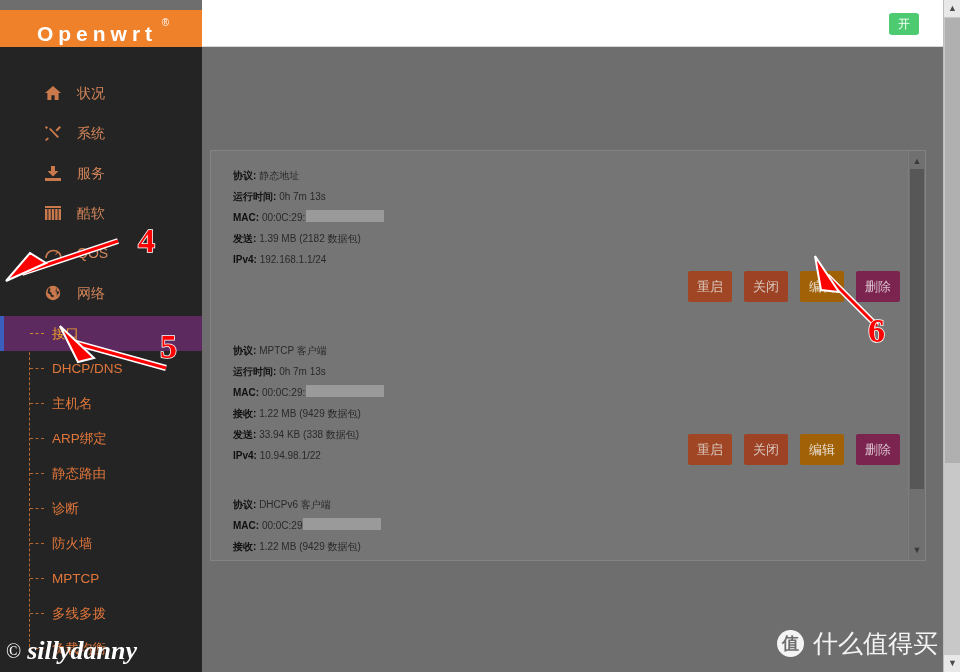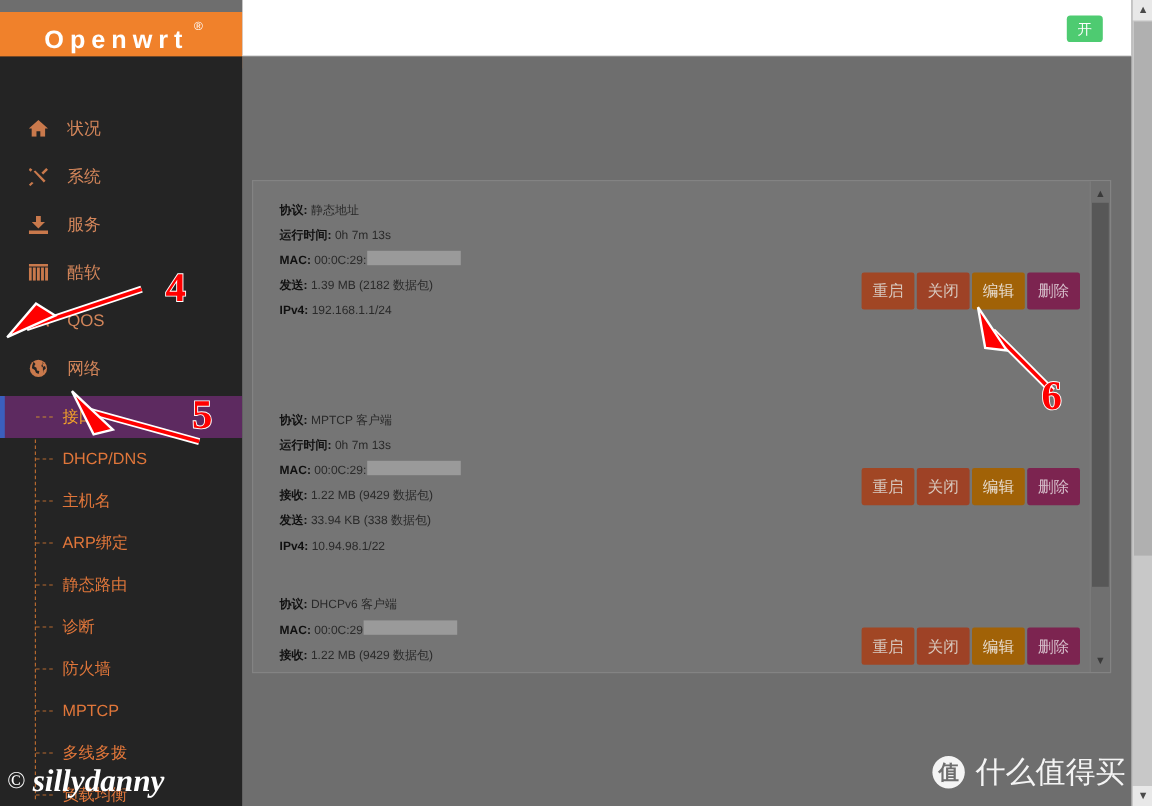--- a/index.html
+++ b/index.html
@@ -53,21 +53,21 @@
     background: #4ecb71; color: #ffffff; font-size: 12px;
     display: flex; align-items: center; justify-content: center;
     border: none; cursor: pointer;
   }
 
   
   .sidebar {
     position: absolute; left: 0; top: 47px; width: 202px; height: 625px;
     background: #242424; overflow: hidden;
   }
-  .nav-top { padding-top: 40px; }
+  .nav-top { padding-top: 26px; margin-left: 21px; }
   .nav-item {
     height: 40px; display: flex; align-items: center;
     padding-left: 24px; color: #d2855a; font-size: 14px; cursor: pointer;
   }
   .nav-item .ico {
     width: 22px; height: 16px; margin-right: 10px; flex: 0 0 22px;
     display: flex; align-items: center; justify-content: flex-start;
     color: #c9794c;
   }
   .nav-item .ico svg { display: block; }
@@ -110,21 +110,21 @@
   .iface-rows { font-size: 10px; color: #1c1c1c; line-height: 21px; }
   .iface-rows .row { white-space: nowrap; }
   .iface-rows .k { font-weight: bold; color: #101010; }
   .iface-rows .v { color: #2a2a2a; }
   .mask {
     display: inline-block; width: 78px; height: 12px;
     background: #9a9a9a; vertical-align: -1px; margin-left: 1px;
   }
 
   .btn-row {
-    position: absolute; right: 8px; display: flex; gap: 2px;
+    position: absolute; right: 8px; display: flex; gap: 12px; margin-top: 44px;
   }
   .btn {
     min-width: 38px; height: 31px; padding: 0 9px; border: none;
     font-size: 13px; color: #d8c9bf; cursor: pointer; line-height: 31px;
     text-align: center; border-radius: 2px;
   }
   .btn.restart { background: #a14624; }
   .btn.stop    { background: #9e4226; }
   .btn.edit    { background: #a16207; color: #e8ded3; }
   .btn.delete  { background: #7c2450; color: #d6bfcb; }

